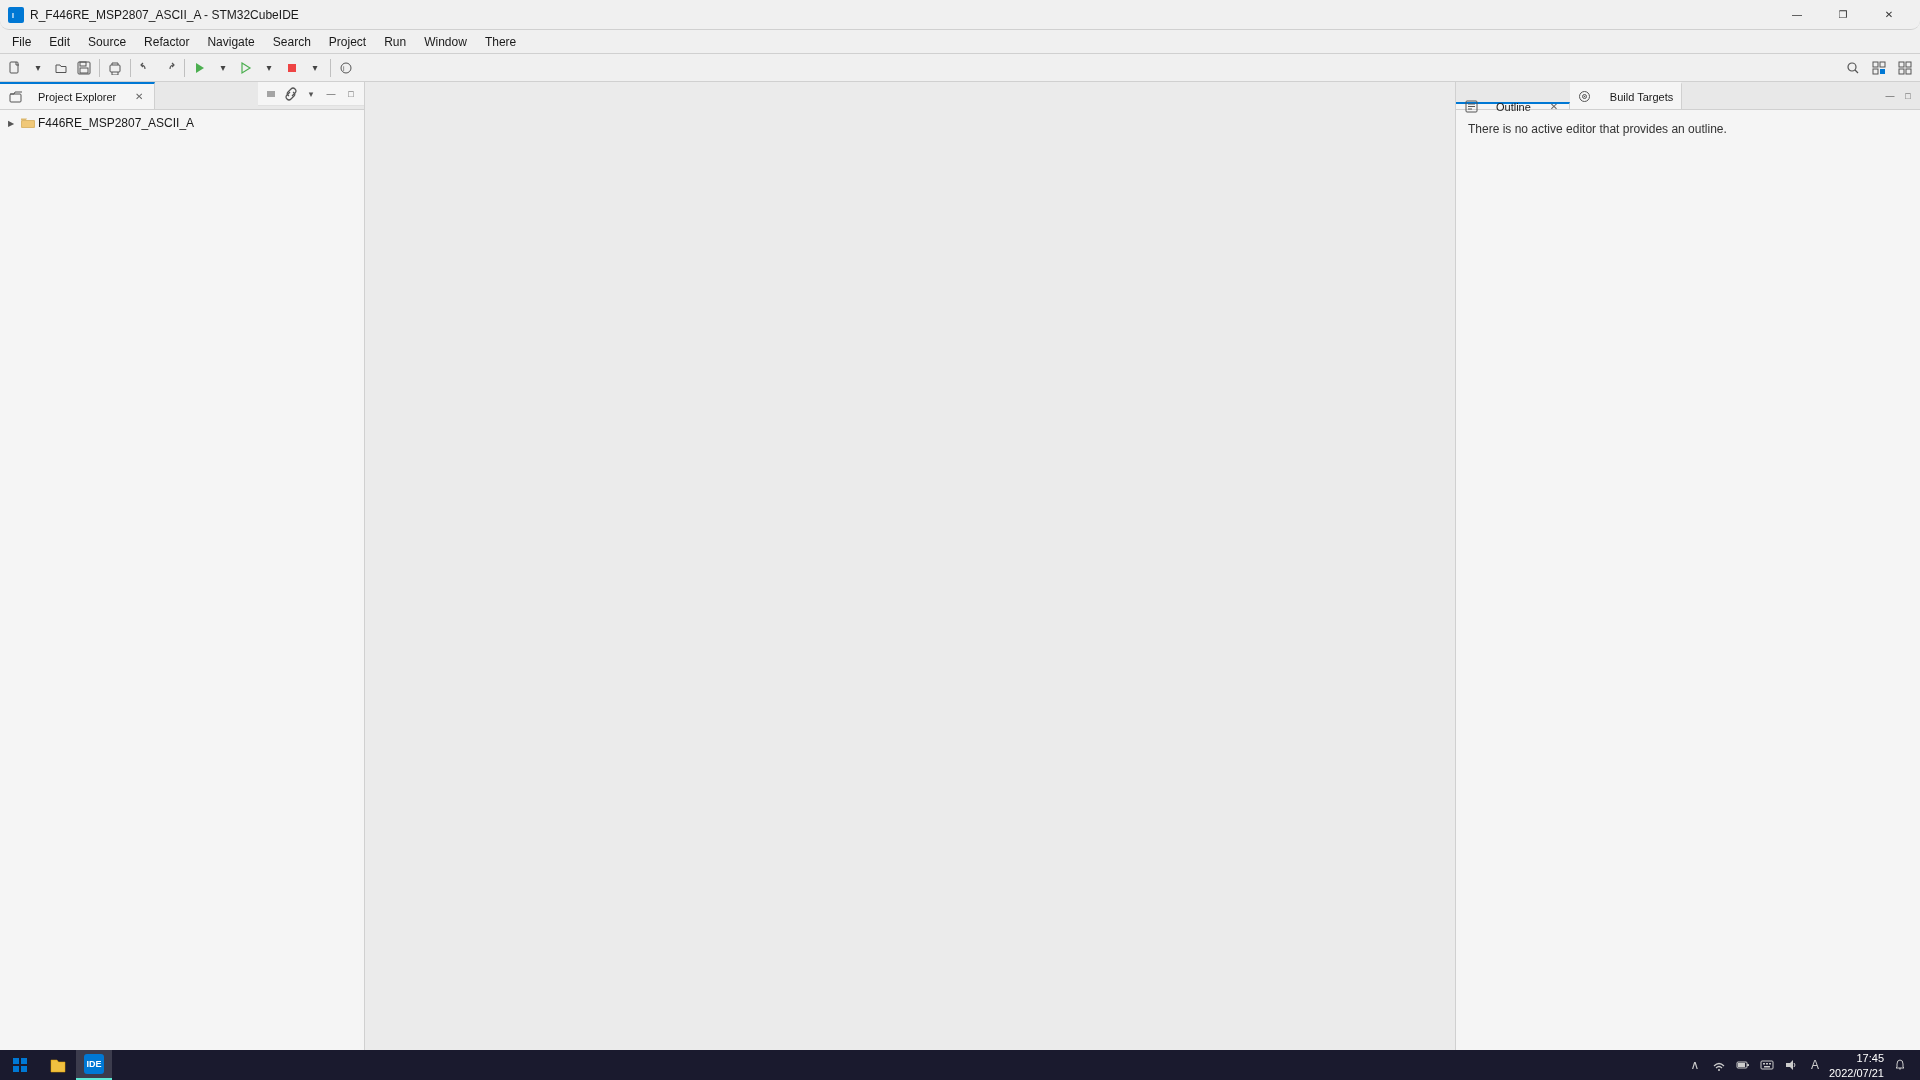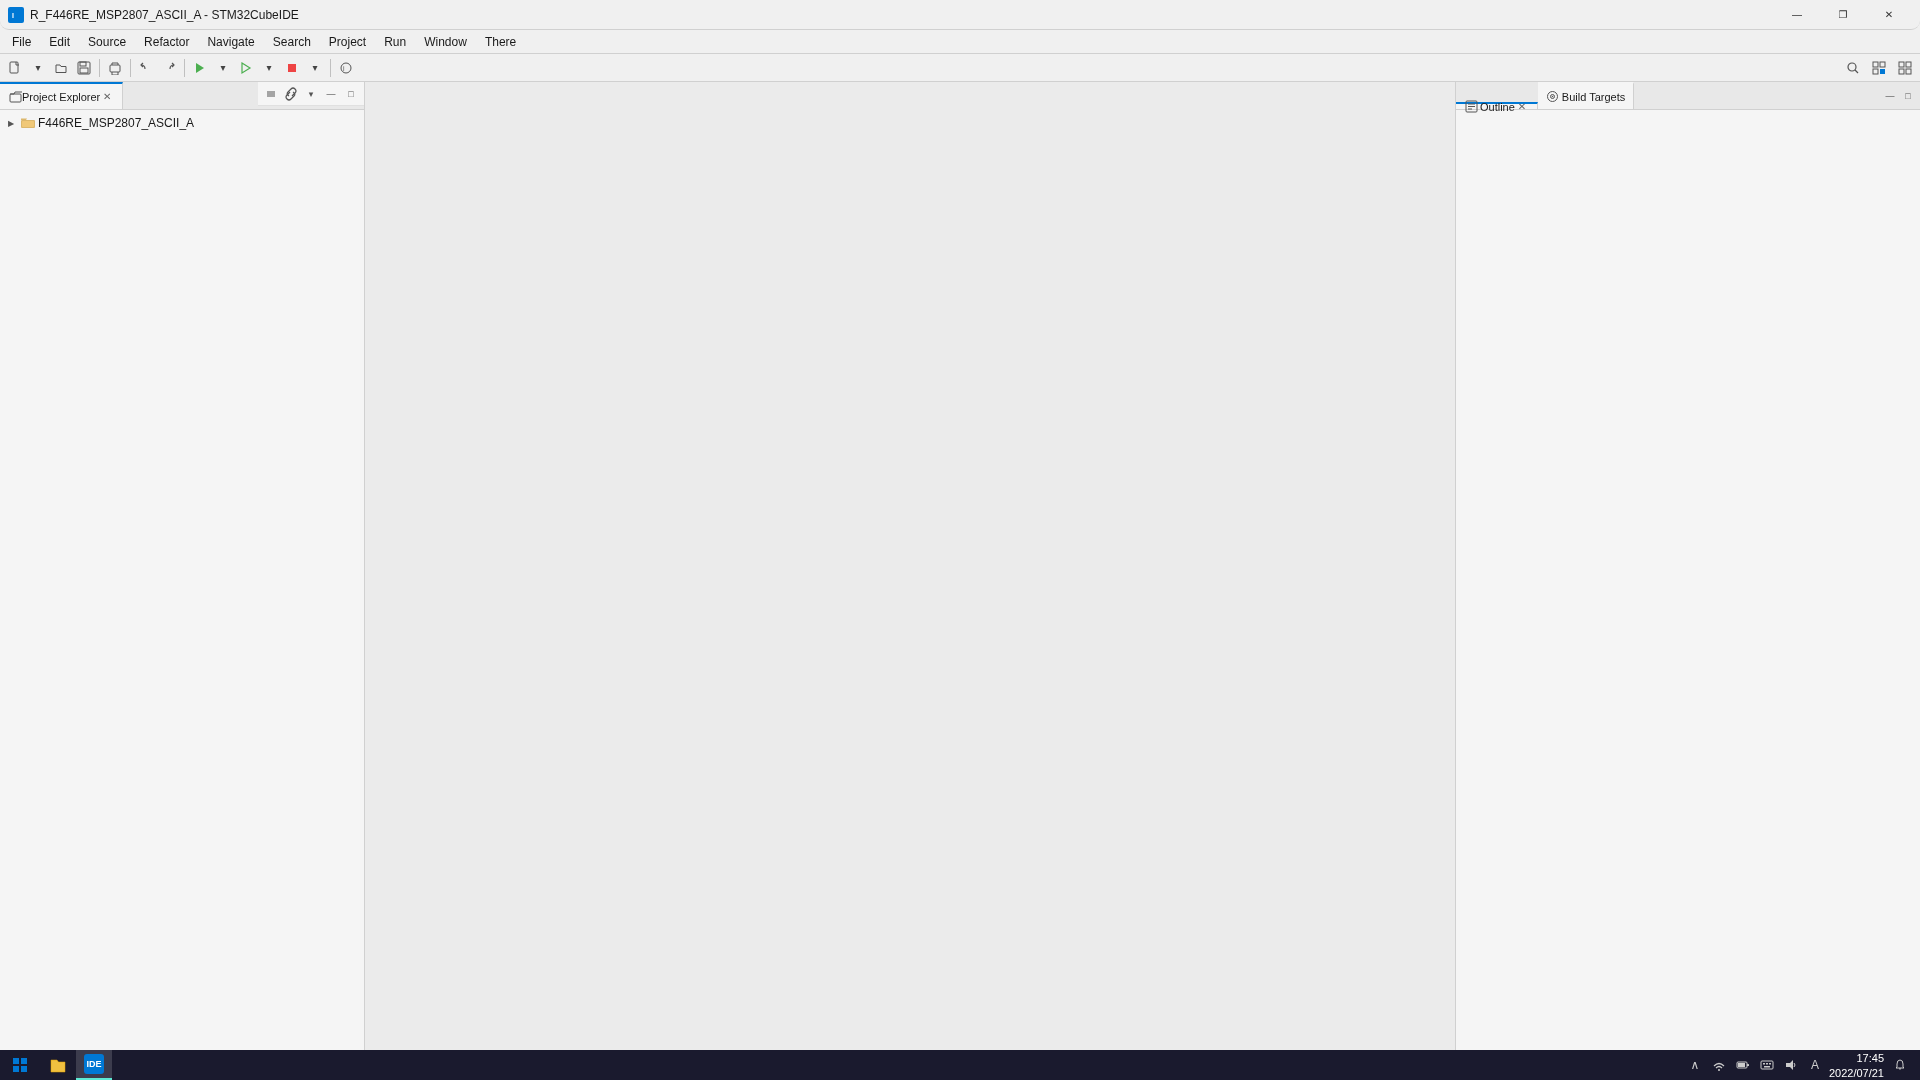--- a/index.html
+++ b/index.html
@@ -134,21 +134,21 @@
       height: 28px;
       background: #e8e8e8;
       display: flex;
       align-items: stretch;
       border-bottom: 1px solid #d0d0d0;
     }
     .panel-tab {
       display: flex;
       align-items: center;
       padding: 0 8px;
-      gap: 0;
+      gap: 16px;
       font-size: 11px;
       cursor: pointer;
       background: #f5f5f5;
       border-right: 1px solid #d0d0d0;
       border-top: 2px solid transparent;
     }
     .panel-tab.active {
       border-top: 2px solid #0078d4;
       background: #f5f5f5;
     }
@@ -629,20 +629,21 @@
               <circle cx="6.5" cy="6.5" r="0.8" fill="#555"></circle>
             </svg>
         </span>
         <span>Build Targets</span>
       </div>
       <div class="right-panel-controls">
         <div class="icon-btn-sm">—</div>
         <div class="icon-btn-sm">□</div>
       </div>
     </div>
+    <div class="outline-message">There is no active editor that provides an outline.</div>
   </div>
 </div>
 
 <div class="bottom-area">
 
   <div class="bottom-left-panel">
     <div class="bottom-tab-bar">
       <div class="bottom-tab">
         <span>
           <svg width="13" height="13" viewBox="0 0 13 13">

